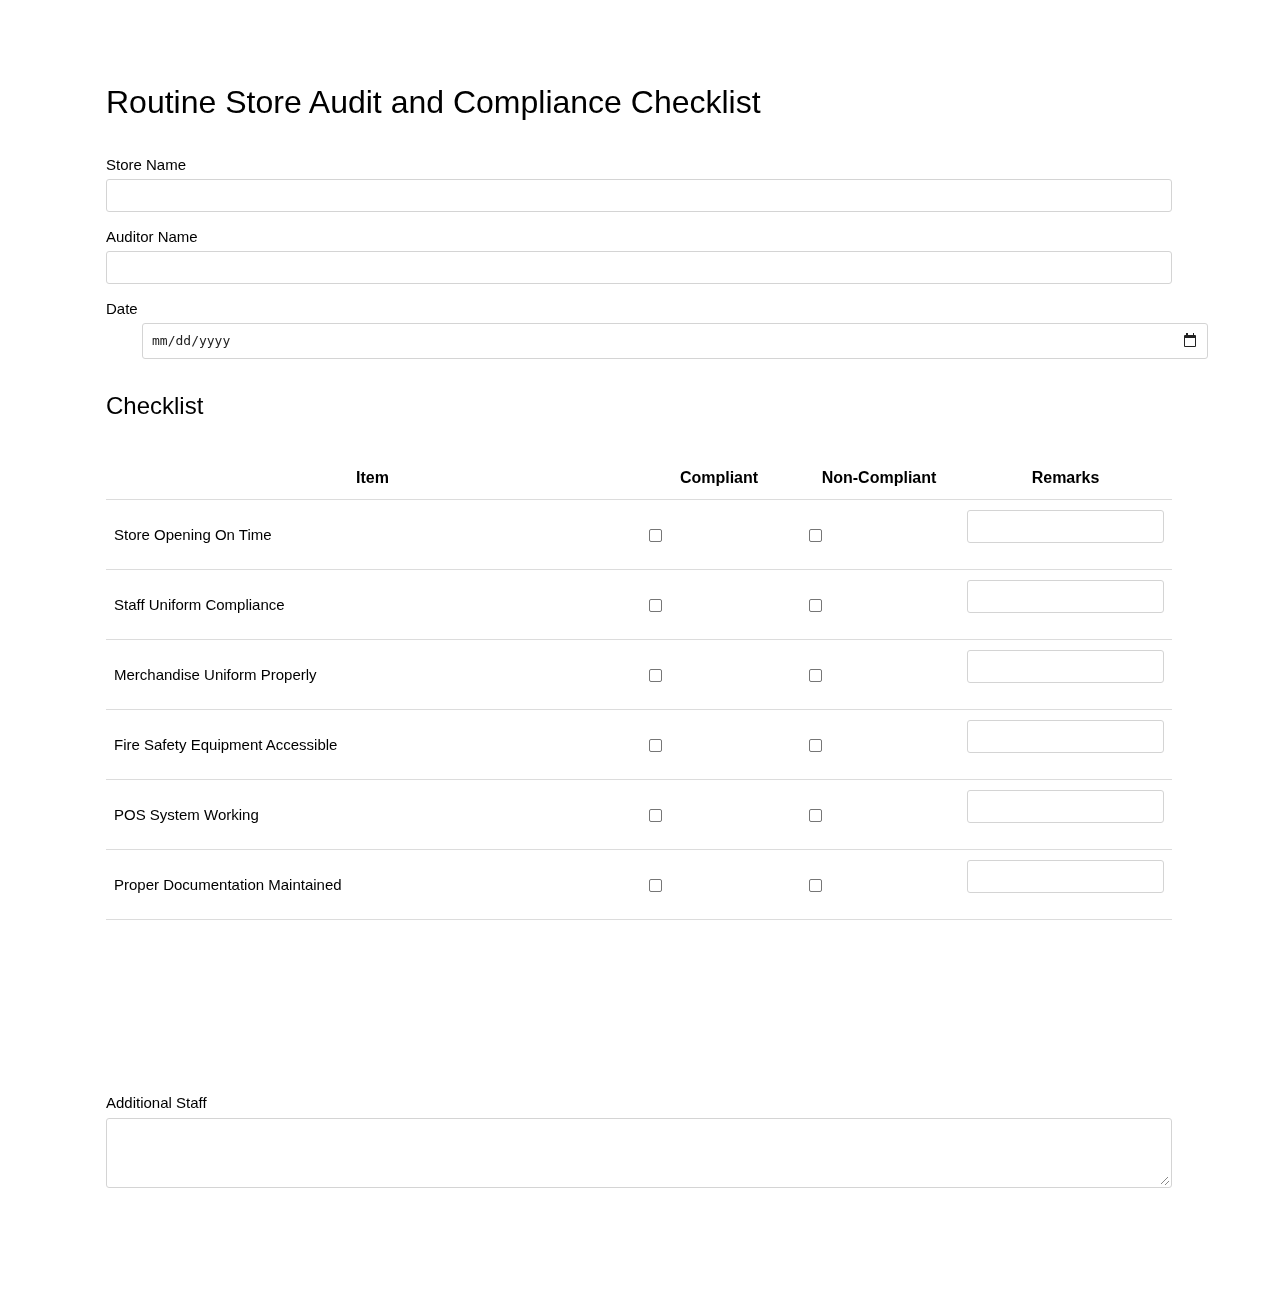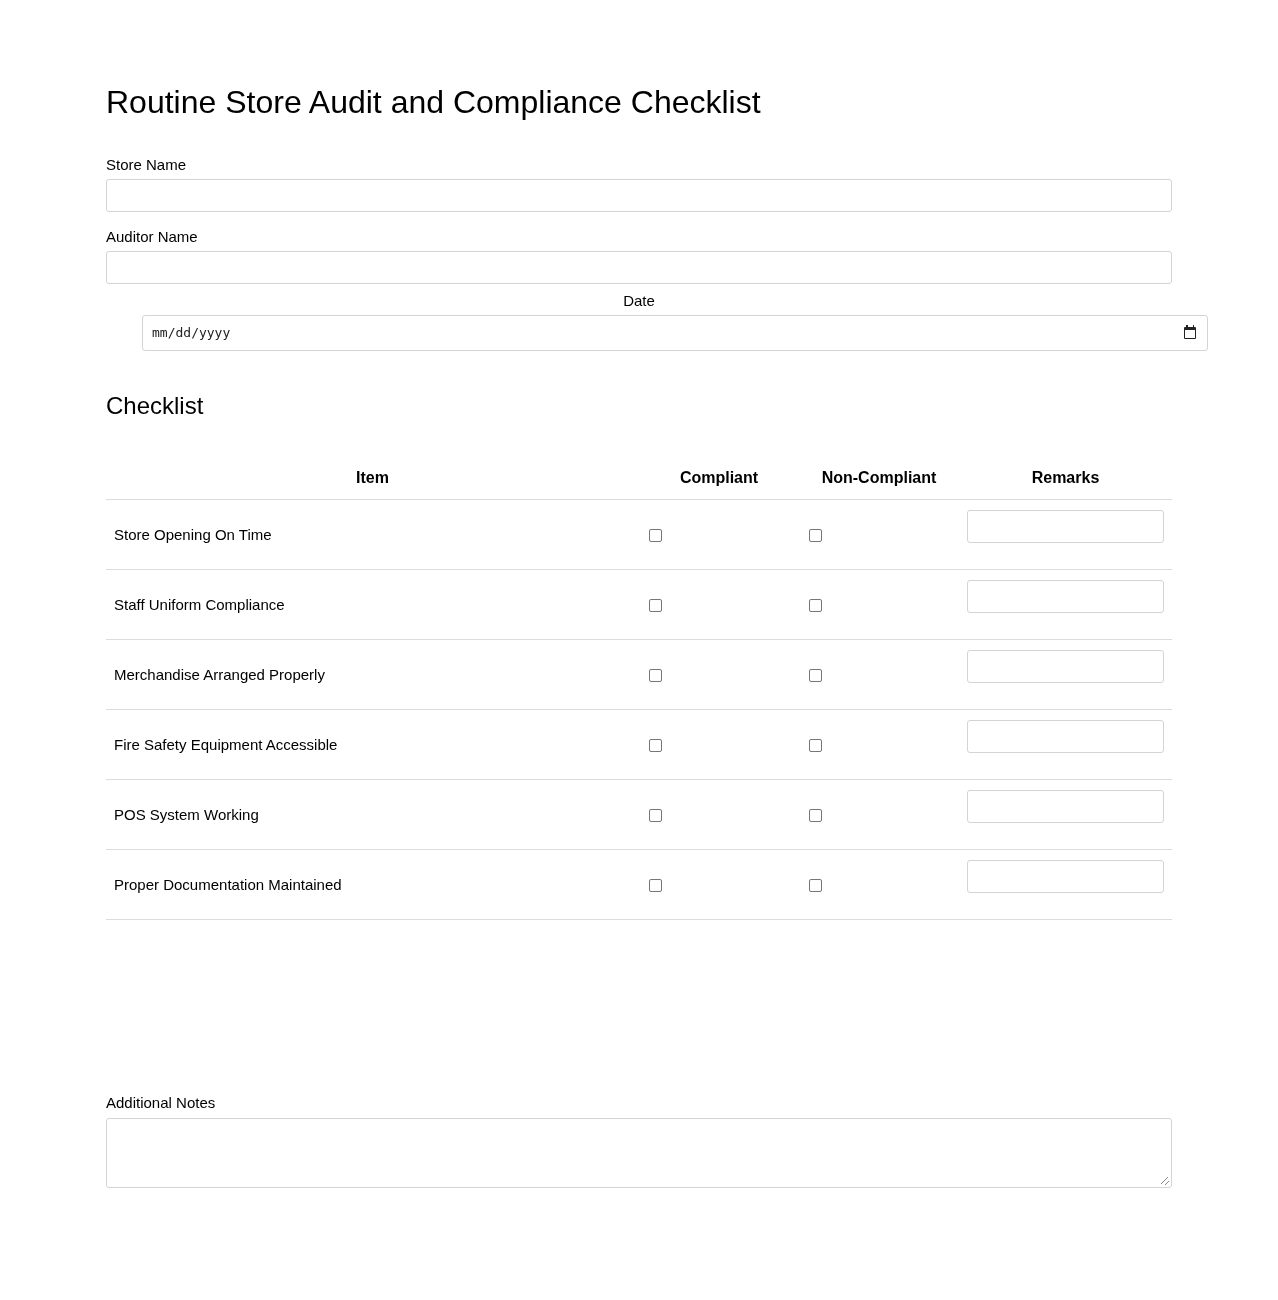--- a/index.html
+++ b/index.html
@@ -172,21 +172,21 @@
   <div class="field" style="top:156px;">
     <label>Store Name</label>
     <input class="text-input" type="text" value="" style="">
   </div>
 
   <div class="field" style="top:228px;">
     <label>Auditor Name</label>
     <input class="text-input" type="text" value="" style="">
   </div>
 
-  <div class="field" style="top:292px;text-align:center;">
+  <div class="field" style="top:300px;">
     <label>Date</label>
     <div class="date-input">
       <span class="ph">mm/dd/yyyy</span>
       <span class="cal"></span>
     </div>
   </div>
 
   <h2>Checklist</h2>
 
   <table>
@@ -209,21 +209,21 @@
       </tr>
       <tr>
         <td>Staff Uniform Compliance</td>
         <td><span class="cb"></span></td>
         <td><span class="cb"></span></td>
         <td class="remarks-cell">
             <input class="remark-input" type="text" value="" style="">
           </td>
       </tr>
       <tr>
-        <td>Merchandise Arranged Properly</td>
+        <td>Merchandise Uniform Properly</td>
         <td><span class="cb"></span></td>
         <td><span class="cb"></span></td>
         <td class="remarks-cell">
             <input class="remark-input" type="text" value="" style="">
           </td>
       </tr>
       <tr>
         <td>Fire Safety Equipment Accessible</td>
         <td><span class="cb"></span></td>
         <td><span class="cb"></span></td>
@@ -244,18 +244,18 @@
         <td><span class="cb"></span></td>
         <td><span class="cb"></span></td>
         <td class="remarks-cell">
             <input class="remark-input" type="text" value="" style="">
           </td>
       </tr>
     </tbody>
   </table>
 
   <div class="notes">
-    <label>Additional Notes</label>
+    <label>Additional Staff</label>
     <div class="textarea">
       <span class="resize-handle"></span>
     </div>
   </div>
 </div>
 
 </body></html>

